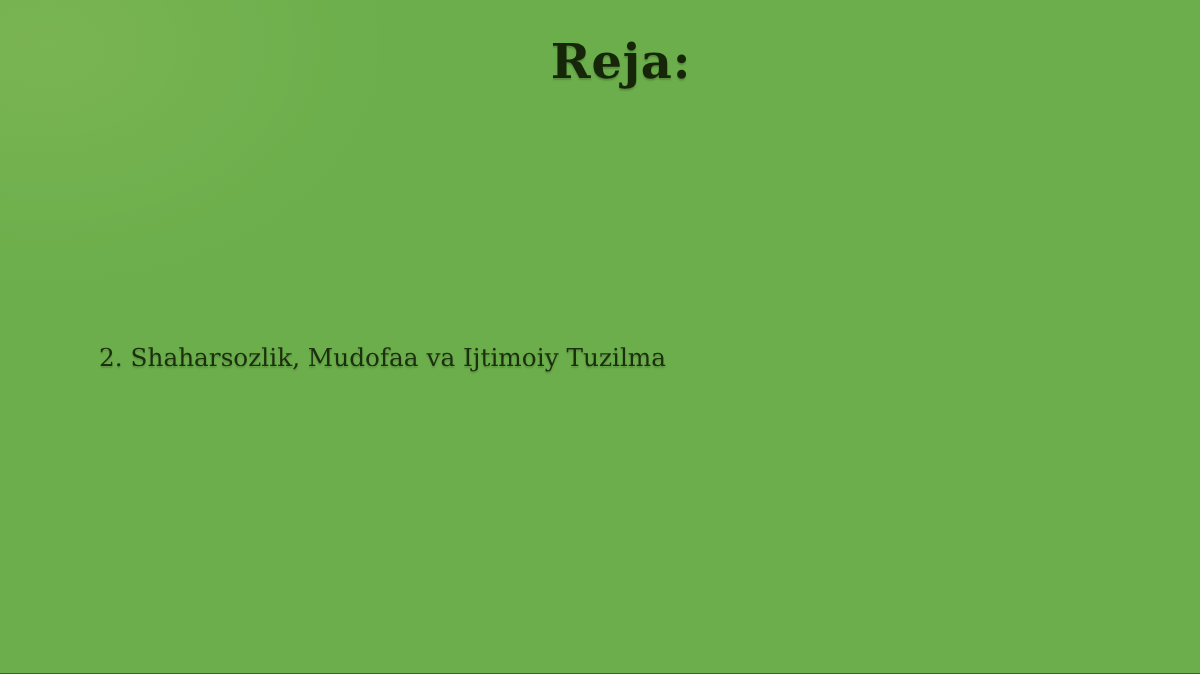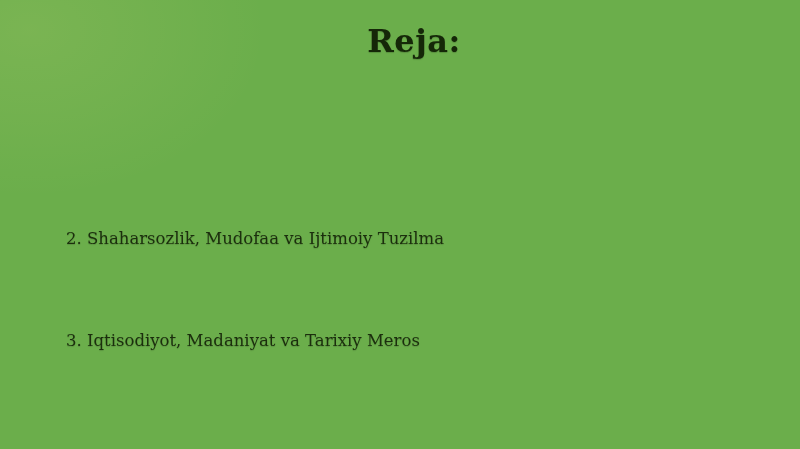--- a/index.html
+++ b/index.html
@@ -44,14 +44,13 @@
 </style>
 </head>
 <body>
 
 <div class="slide">
   <div class="slide-title">Reja:</div>
 
 
   <div class="outline-item i2">2. Shaharsozlik, Mudofaa va Ijtimoiy Tuzilma</div>
 
-  <div class="outline-item i3">3. Iqtisodiyot, Madaniyat va Tarixiy Meros</div>
 </div>
 
 </body></html>

